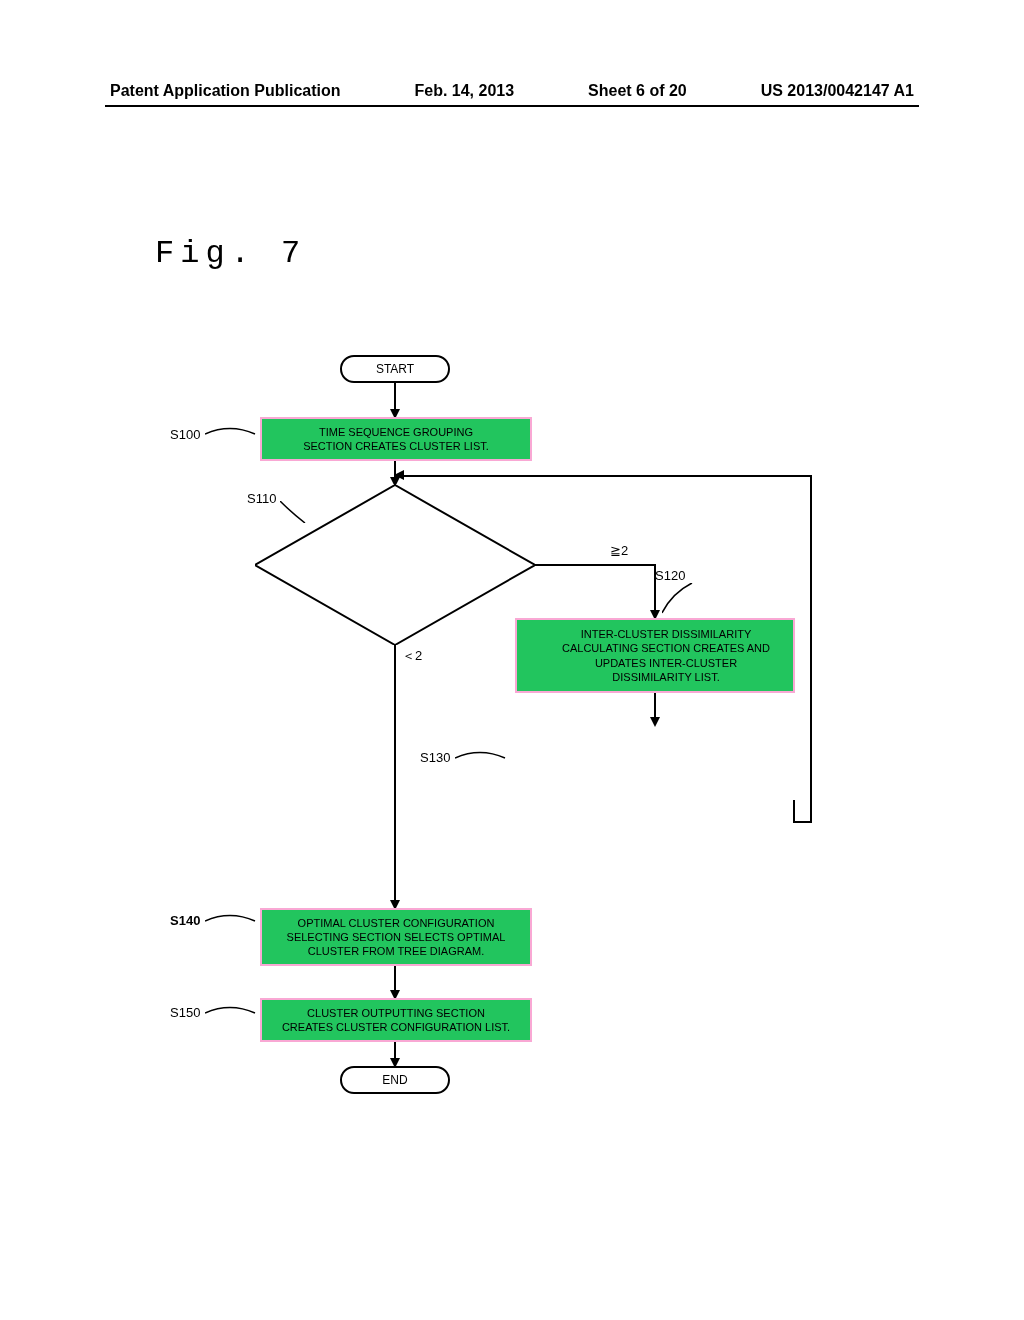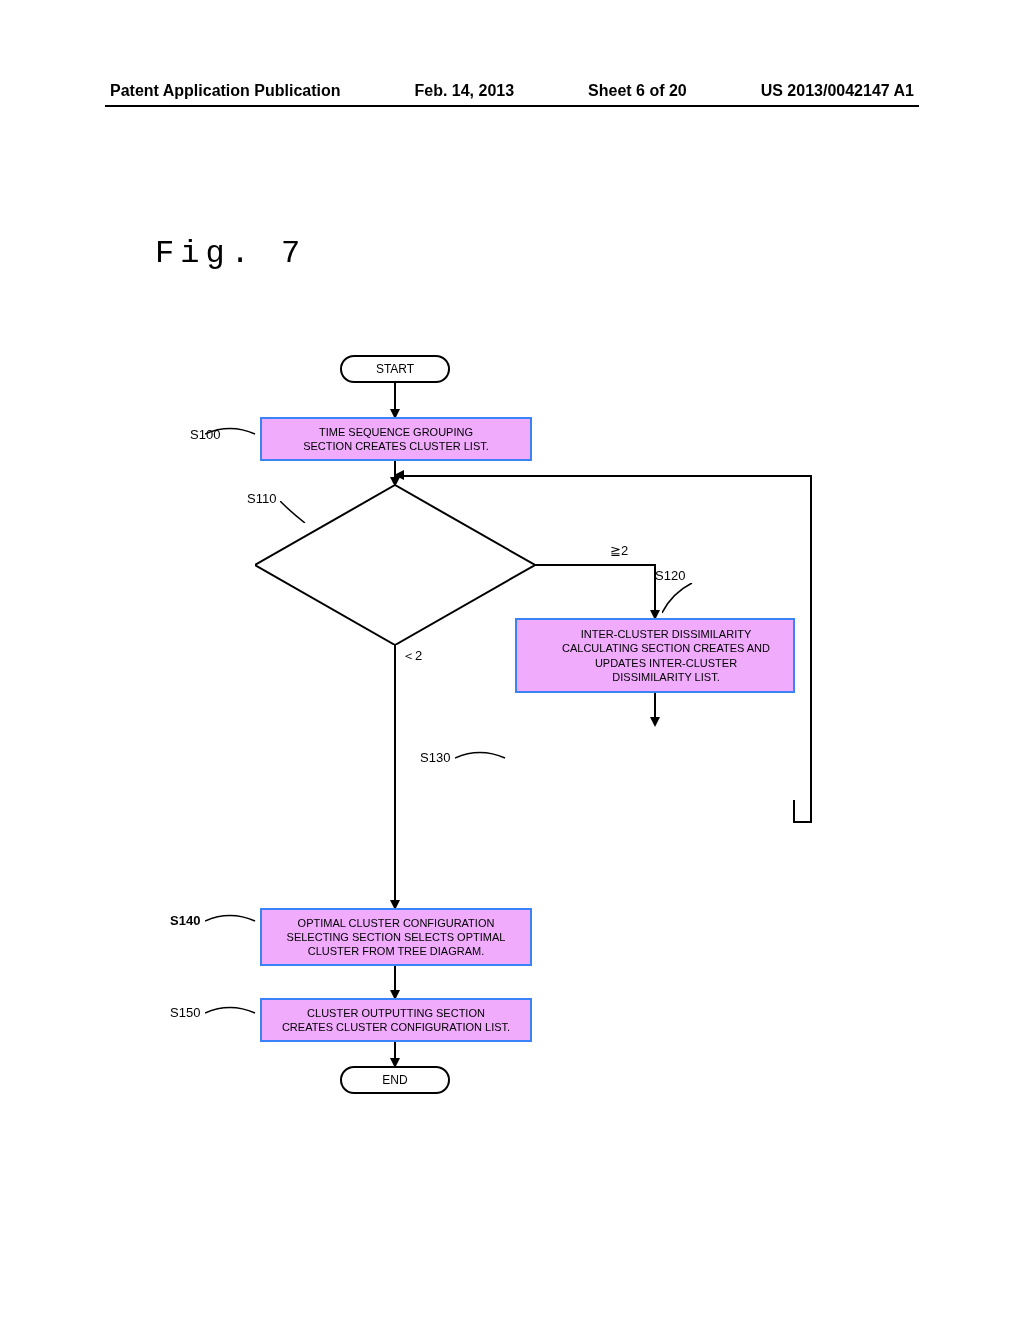--- a/index.html
+++ b/index.html
@@ -54,22 +54,22 @@
       border: 2px solid #000;
       border-radius: 14px;
       display: flex;
       align-items: center;
       justify-content: center;
       font-size: 12px;
       background: #fff;
     }
     .process-box {
       position: absolute;
-      border: 2px solid #3b82f6;
-      background: #f0abfc;
+      border: 2px solid #f9a8d4;
+      background: #22c55e;
       display: flex;
       align-items: center;
       justify-content: center;
       text-align: center;
       font-size: 11px;
       line-height: 1.3;
       padding: 4px;
     }
     .diamond-container {
       position: absolute;
@@ -144,21 +144,21 @@
   <div class="terminal" style="left:170px; top:0;">
     <span>START</span>
   </div>
   <div class="vline" style="left:224px; top:28px; height:30px;"></div>
   <div class="arrow-down" style="left:220px; top:54px;"></div>
 
   <div class="process-box" style="left:90px; top:62px; width:272px; height:44px;">
     <span style="white-space:pre-line;">TIME SEQUENCE GROUPING
 SECTION CREATES CLUSTER LIST.</span>
   </div>
-  <div class="step-label" style="left:0px; top:72px;margin-left:20px;">
+  <div class="step-label" style="left:0px; top:72px;">
     <span>S100</span>
   </div>
   <svg style="position:absolute; left:35px; top:68px; width:55px; height:22px;">
     <path d="M 0 11 Q 25 0 50 11" stroke="#000" stroke-width="1.5" fill="none"></path>
   </svg>
 
   <div class="vline" style="left:224px; top:106px; height:20px;"></div>
   <div class="arrow-down" style="left:220px; top:122px;"></div>
 
   <div class="diamond-container" style="left:85px; top:130px;">

